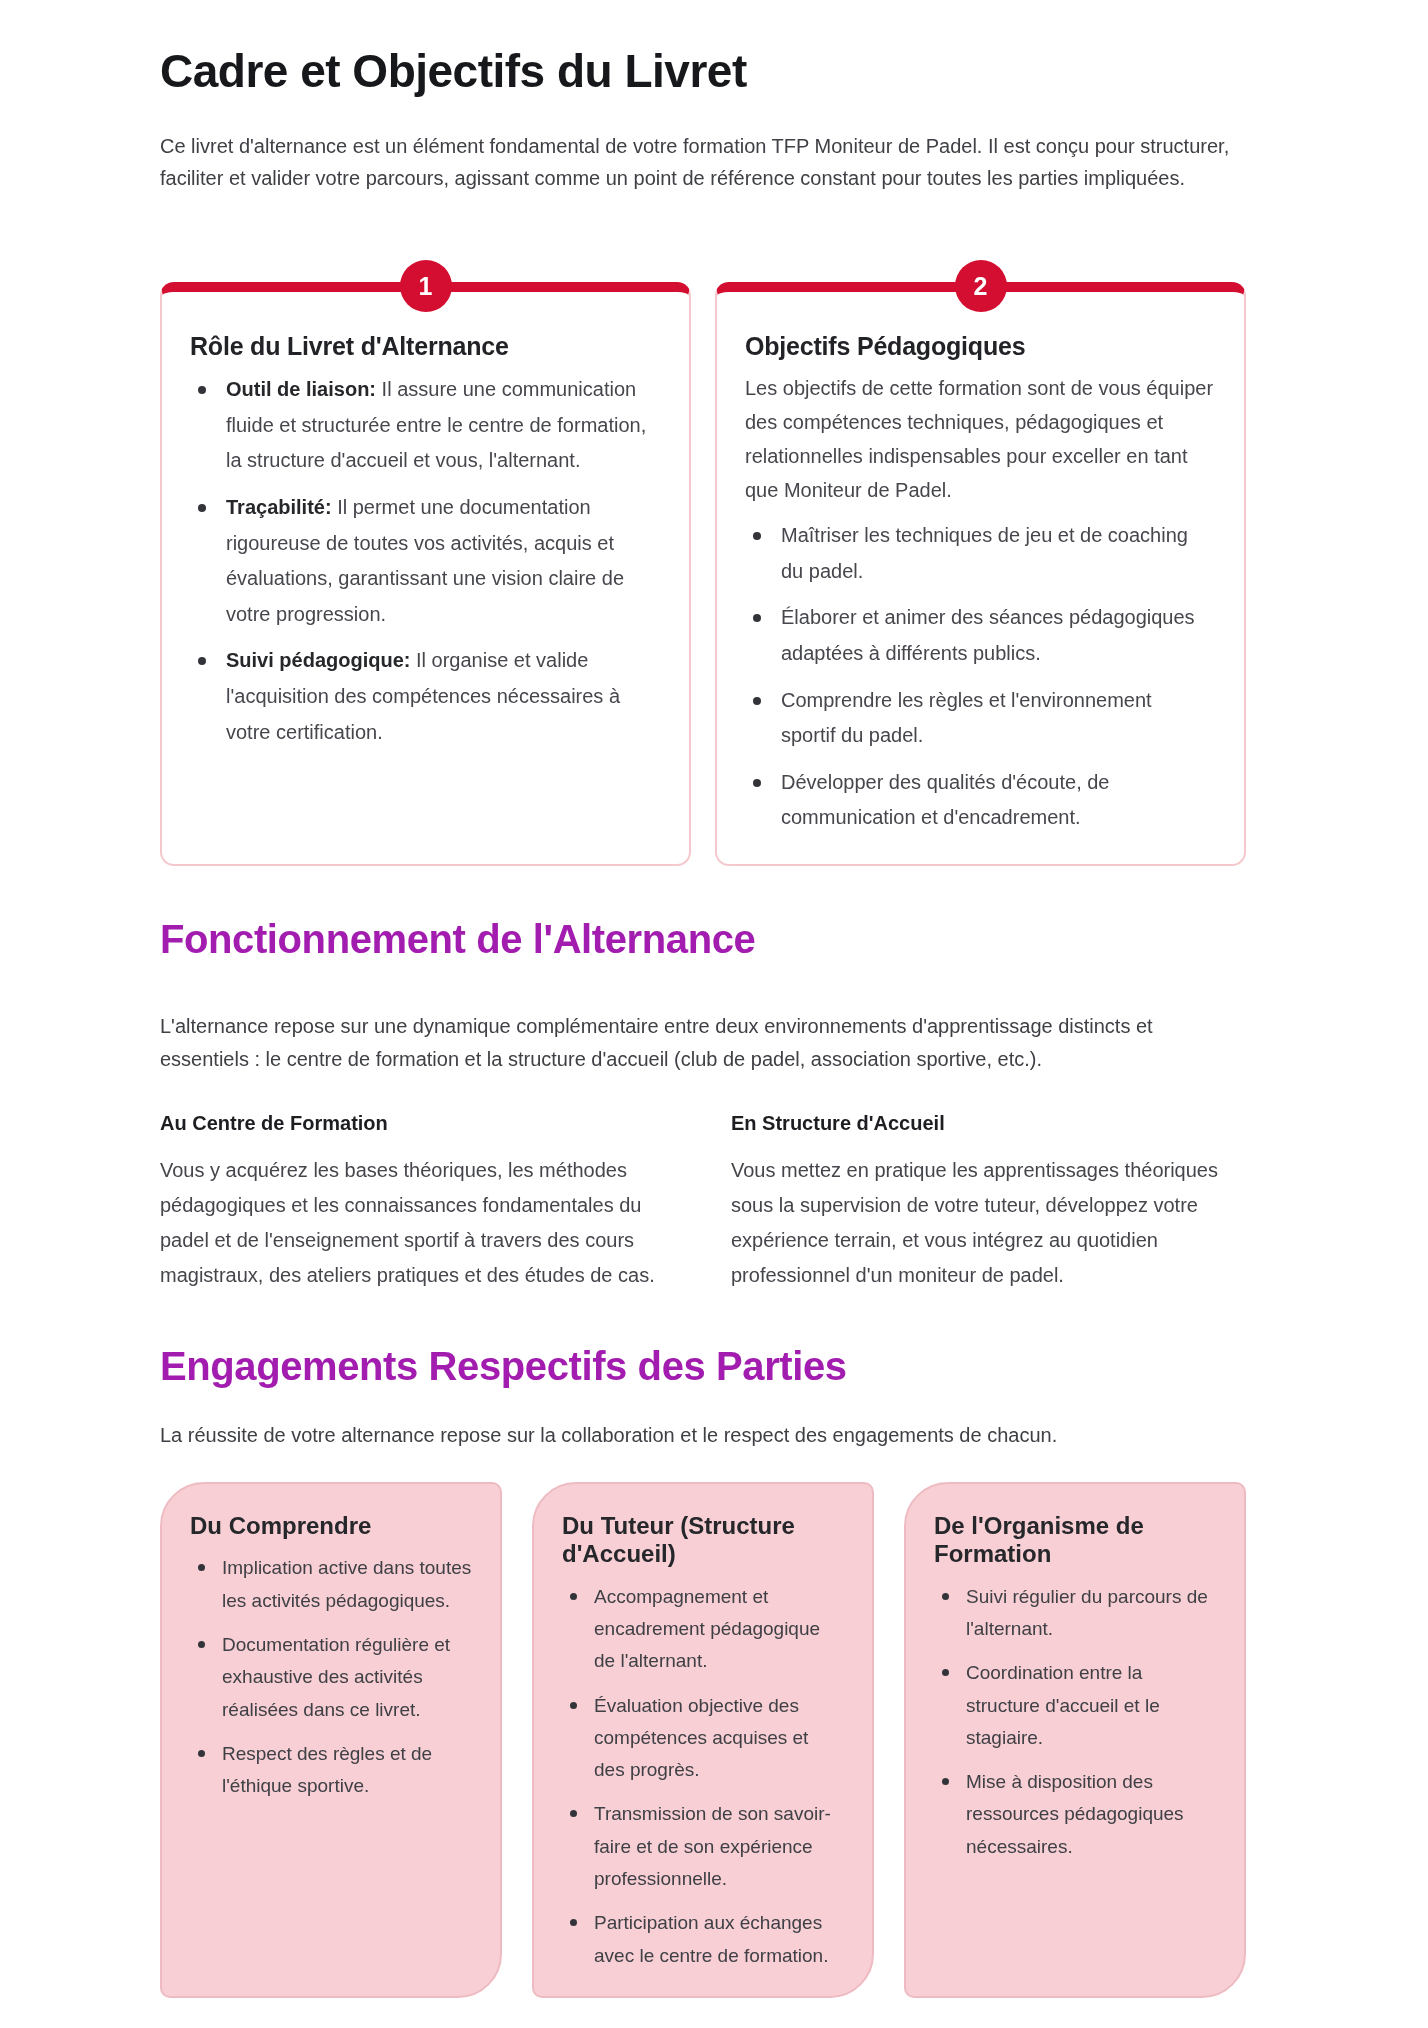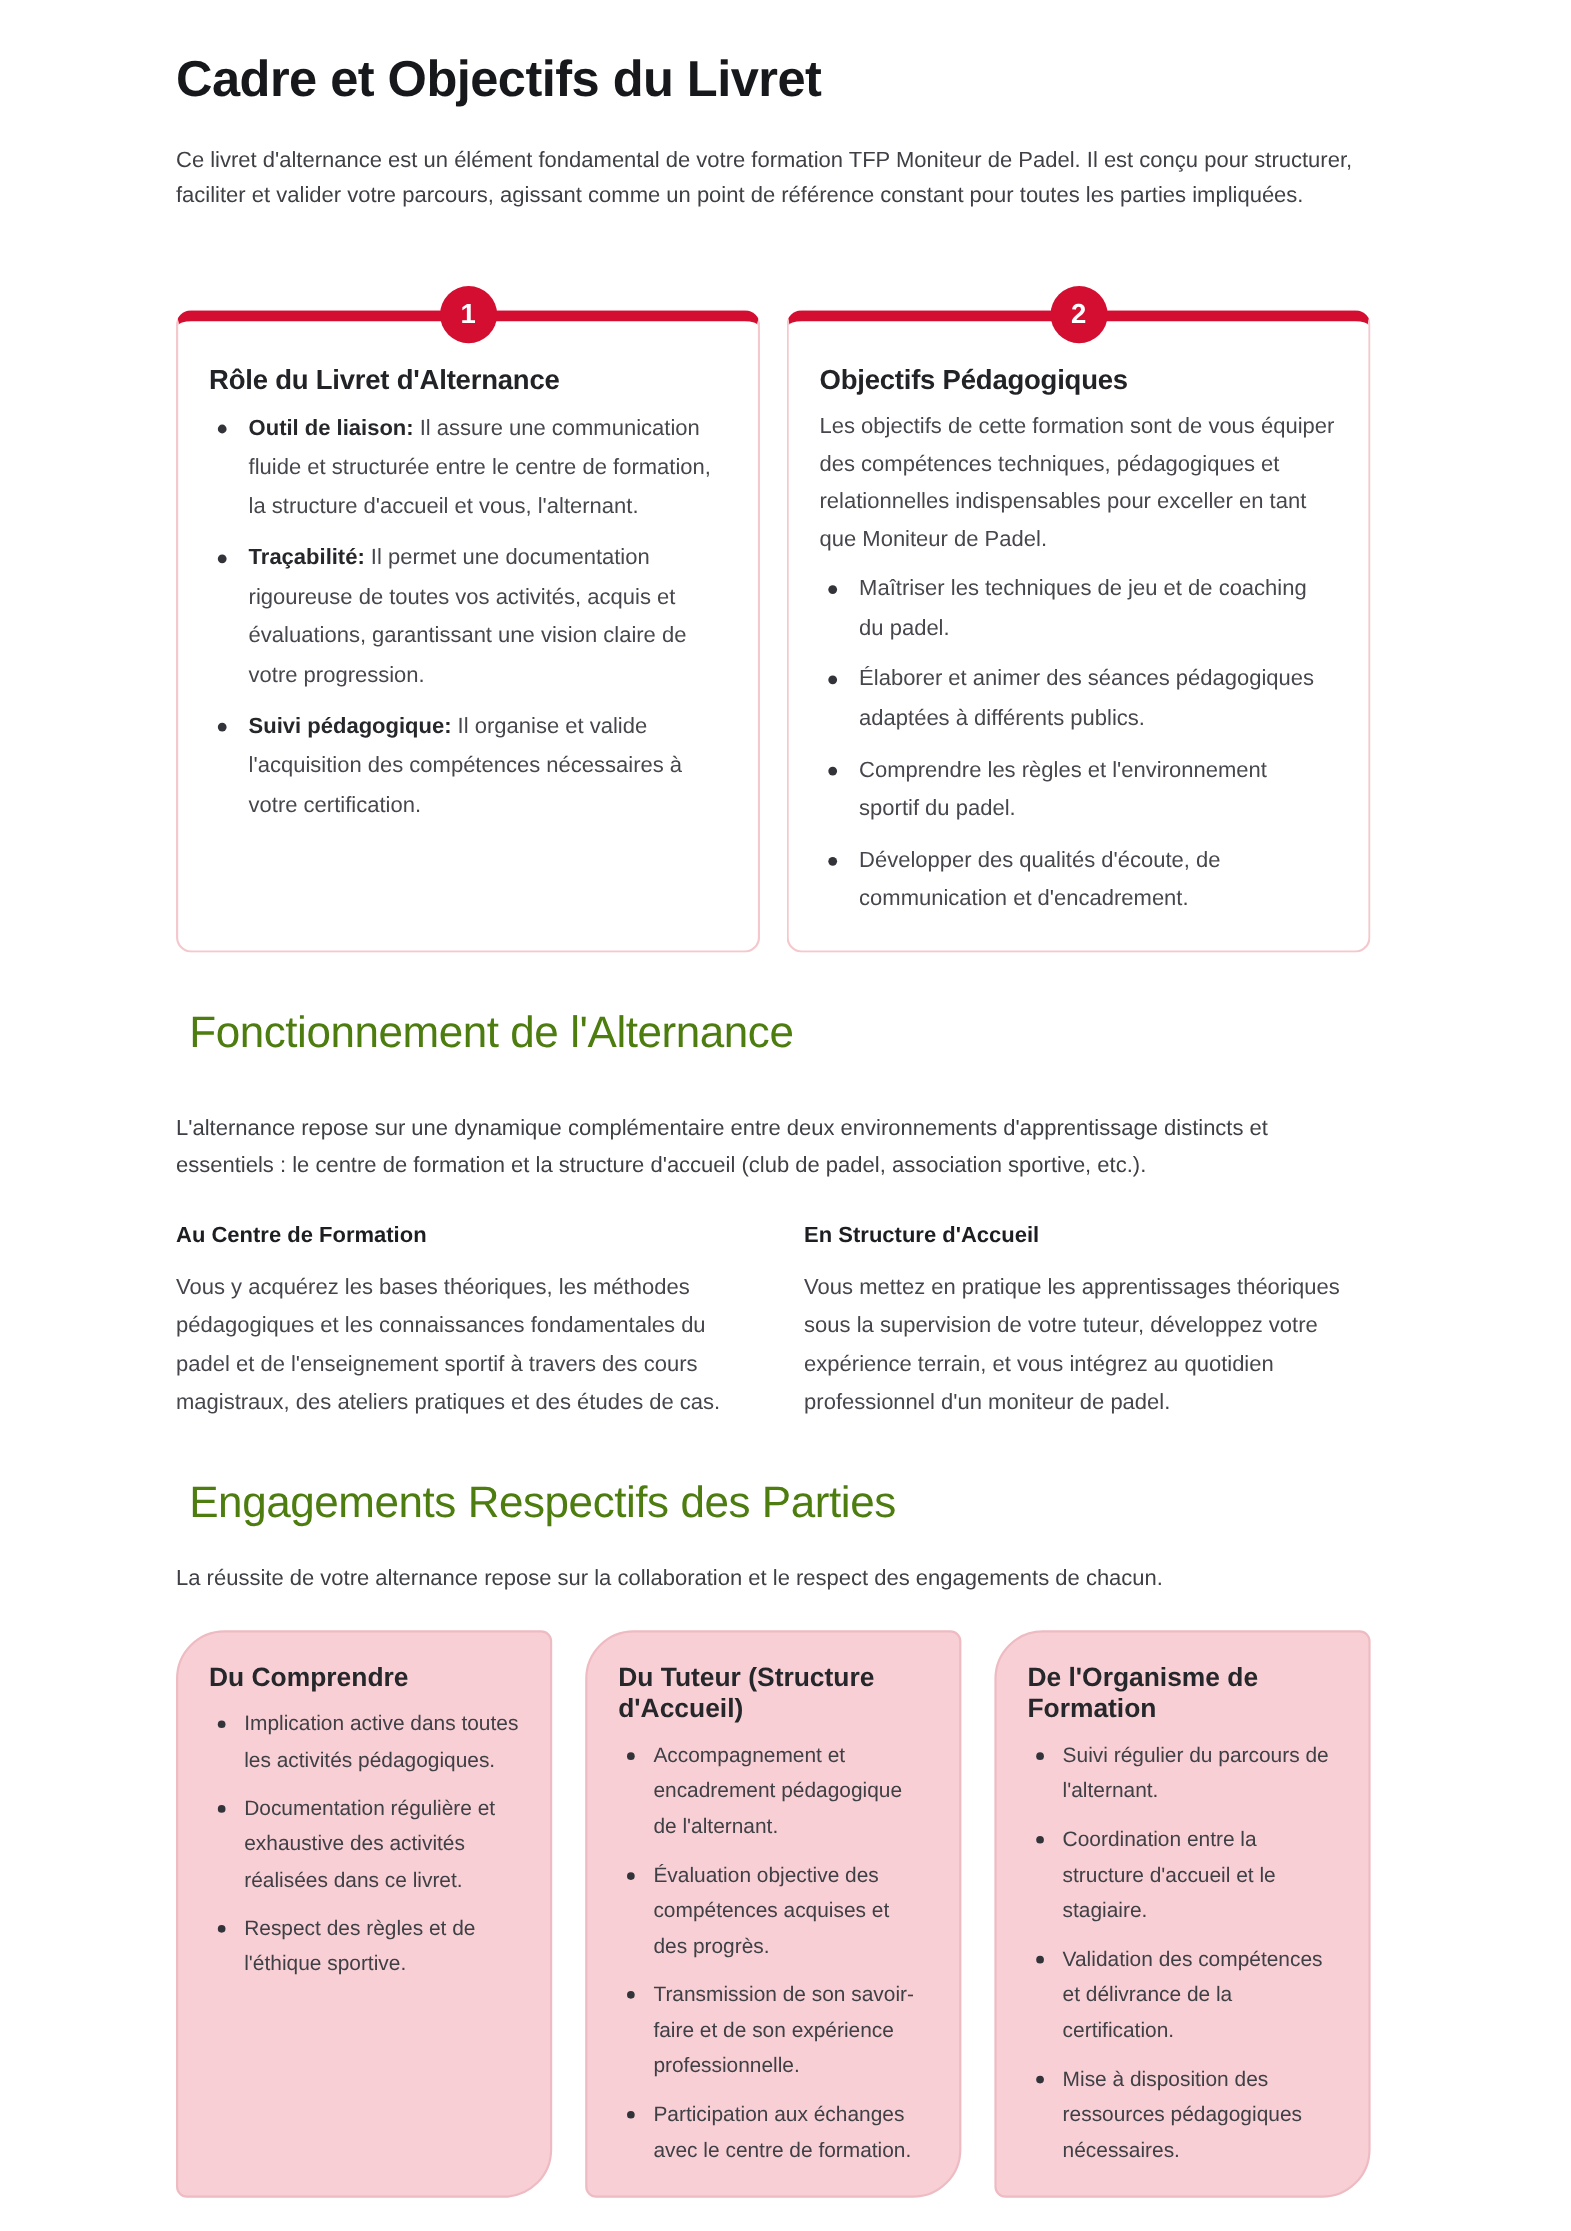--- a/index.html
+++ b/index.html
@@ -100,24 +100,24 @@
     background: #33343a;
   }
   ul.blist li strong {
     color: #26272b;
     font-weight: 700;
   }
   
   h2.section-title {
     font-size: 40px;
     line-height: 1.15;
-    font-weight: 400;
-    color: #4d7c0f;
+    font-weight: 700;
+    color: #a21caf;
     letter-spacing: -0.4px;
-    margin: 50px 0 0 12px;
+    margin: 50px 0 0 0;
   }
   p.section-par {
     font-size: 20px;
     line-height: 1.65;
     color: #3f4045;
     margin: 48px 0 0 0;
     max-width: 1095px;
   }
   .twocol {
     display: grid;
@@ -244,20 +244,19 @@
           <li>Transmission de son savoir-faire et de son expérience professionnelle.</li>
           <li>Participation aux échanges avec le centre de formation.</li>
         </ul>
     </section>
 
     <section class="pcard">
       <h3>De l'Organisme de Formation</h3>
       <ul class="blist">
           <li>Suivi régulier du parcours de l'alternant.</li>
           <li>Coordination entre la structure d'accueil et le stagiaire.</li>
-          <li>Validation des compétences et délivrance de la certification.</li>
           <li>Mise à disposition des ressources pédagogiques nécessaires.</li>
         </ul>
     </section>
 
   </div>
 
 </div>
 
 </body></html>

